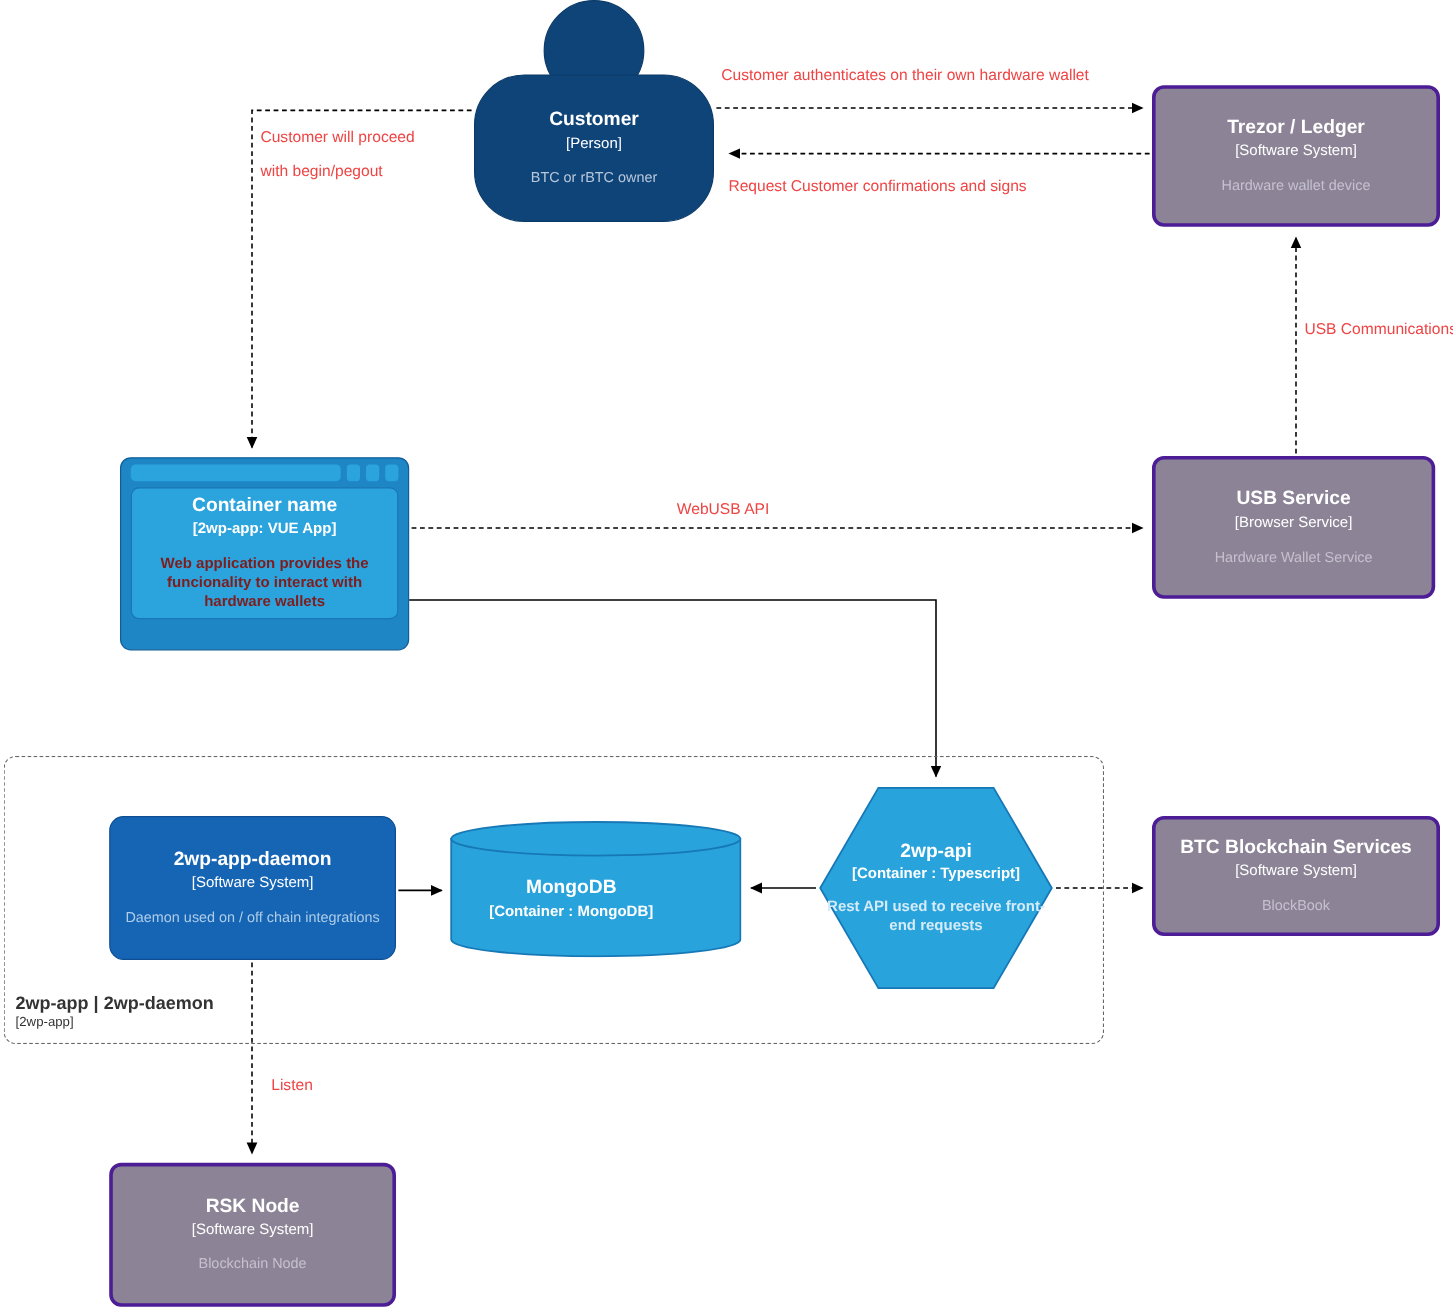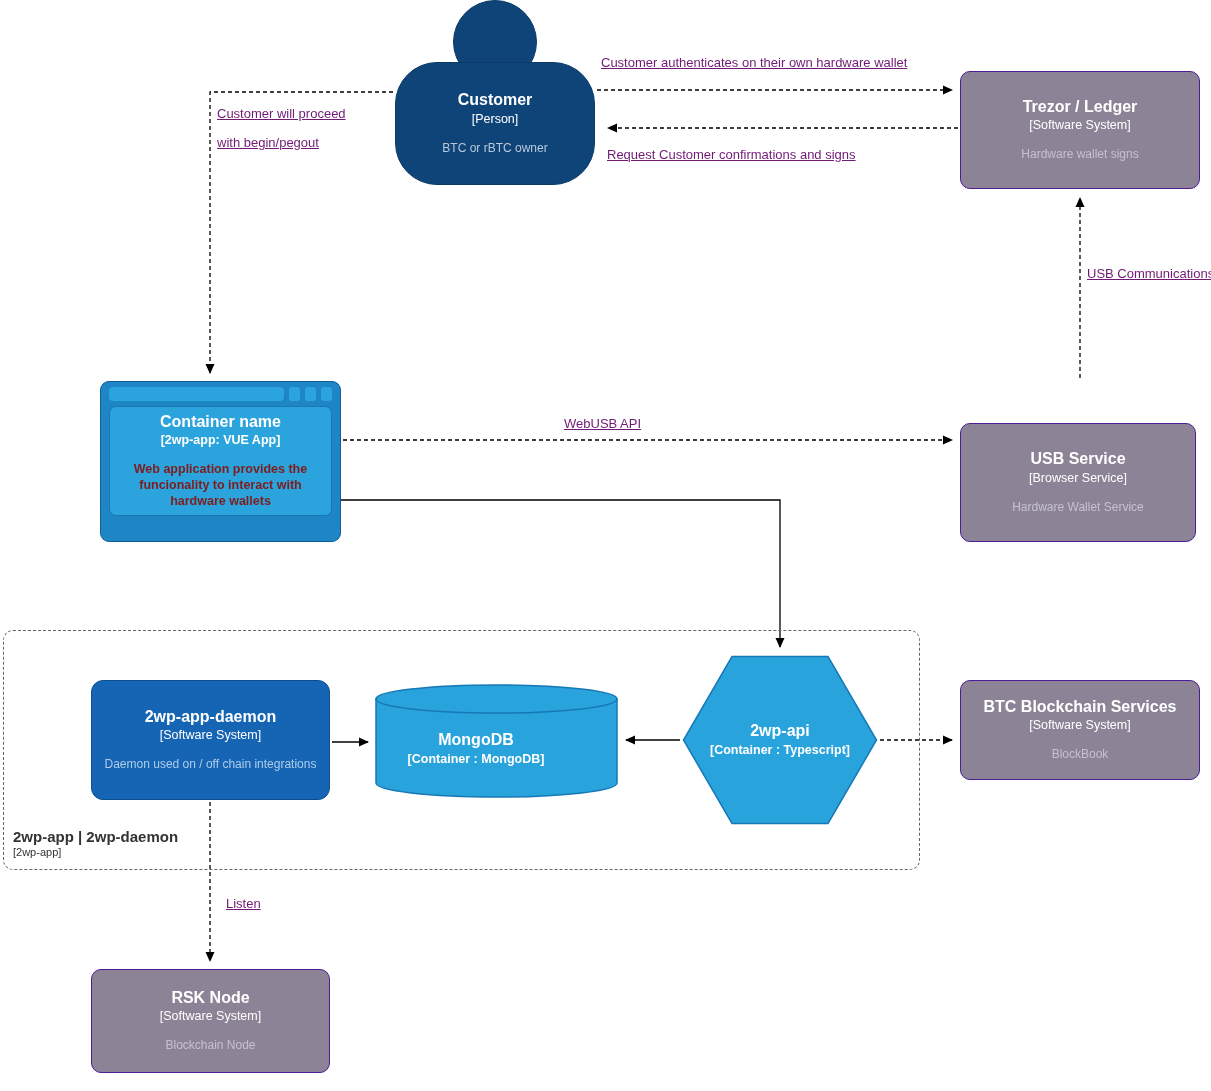--- a/index.html
+++ b/index.html
@@ -10,21 +10,21 @@
   #edges{position:absolute;left:0;top:0;pointer-events:none;}
 
   
   .node{position:absolute;box-sizing:border-box;display:flex;flex-direction:column;
         align-items:center;justify-content:center;text-align:center;color:#fff;}
   .node-title{font-size:16px;font-weight:bold;line-height:1.15;}
   .node-subtitle{font-size:12.5px;margin-top:2px;line-height:1.2;}
   .node-desc{font-size:12px;margin-top:14px;line-height:1.25;padding:0 10px;}
 
   
-  .sys-gray{background:#8c8496;border:1px solid #4c1d95;border-radius:10px;}
+  .sys-gray{background:#8c8496;border:3px solid #4c1d95;border-radius:10px;}
   .sys-gray .node-desc{color:#c6c1ce;}
 
   
   #customer-head{position:absolute;left:453px;top:0;width:82px;height:82px;border-radius:50%;
         background:#0f4479;border:1px solid #0b3james;} 
   #customer-body{left:395px;top:62px;width:200px;height:123px;background:#0f4479;
         border:1px solid #0b3a68;border-radius:42px;}
   #customer-body .node-desc{color:#b9c8da;}
 
   
@@ -52,33 +52,33 @@
   #mongo{left:375px;top:684px;width:202px;height:114px;}
   #mongo .shape-overlay{padding-top:16px;box-sizing:border-box;}
   #mongo .node-subtitle,#mongo .node-title{font-weight:bold;}
   #mongo .node-desc{color:#e2f1fa;font-weight:bold;font-size:12.5px;margin-top:12px;}
   #api{left:682px;top:655px;width:196px;height:170px;}
   #api .node-subtitle{font-weight:bold;}
   #api .node-desc{color:#d5ebf8;font-weight:bold;font-size:12.5px;margin-top:12px;padding:0 6px;}
 
   
   #trezor{left:960px;top:71px;width:240px;height:118px;}
-  #usb-service{left:960px;top:380px;width:236px;height:119px;margin-top:43px;}
+  #usb-service{left:960px;top:380px;width:236px;height:119px;}
   #btc{left:960px;top:680px;width:240px;height:100px;}
-  #rsk{left:91px;top:969px;width:239px;height:104px;}
+  #rsk{left:91px;top:969px;width:239px;height:120px;}
 
   
   #boundary{position:absolute;left:3px;top:630px;width:917px;height:240px;box-sizing:border-box;
         border:1.6px dashed #666;border-radius:10px;}
   .boundary-label{position:absolute;left:9px;top:197px;color:#333;text-align:left;}
   .boundary-title{font-size:15px;font-weight:bold;text-align:center;}
   .boundary-sub{font-size:11px;margin-top:1px;}
 
   
-  .edge-label{position:absolute;font-size:13px;color:#701a75;white-space:nowrap;text-decoration:underline;}
+  .edge-label{position:absolute;font-size:13px;color:#ef4444;white-space:nowrap;}
 </style>
 </head>
 <body>
 
 <div id="canvas">
 
   <svg id="edges" width="1211" height="1091">
     <defs>
       <marker id="arr" markerWidth="11" markerHeight="11" refX="9" refY="5" orient="auto" markerUnits="userSpaceOnUse">
         <path d="M0,0.5 L10,5 L0,9.5 z" fill="#000"></path>
@@ -106,21 +106,21 @@
   <div id="customer-head" style="background:#0f4479;border:1px solid #0b3a68;"></div>
   <div id="customer-body" class="node">
     <div class="node-title">Customer</div>
     <div class="node-subtitle">[Person]</div>
     <div class="node-desc">BTC or rBTC owner</div>
   </div>
 
   <div id="trezor" class="node sys-gray">
     <div class="node-title">Trezor / Ledger</div>
     <div class="node-subtitle">[Software System]</div>
-    <div class="node-desc">Hardware wallet signs</div>
+    <div class="node-desc">Hardware wallet device</div>
   </div>
 
   <div id="webapp">
     <div class="browser-top">
       <div class="browser-addr"></div>
       <div class="browser-btn"></div>
       <div class="browser-btn"></div>
       <div class="browser-btn"></div>
     </div>
     <div class="browser-panel">
@@ -153,20 +153,21 @@
     </div>
   </div>
 
   <div id="api" class="shape-node">
     <svg width="196" height="170">
       <polygon points="50,1.5 146,1.5 194.5,85 146,168.5 50,168.5 1.5,85" fill="#29a3dc" stroke="#1778b6" stroke-width="1.5"></polygon>
     </svg>
     <div class="shape-overlay">
       <div class="node-title">2wp-api</div>
       <div class="node-subtitle">[Container : Typescript]</div>
+      <div class="node-desc">Rest API used to receive front-end requests</div>
     </div>
   </div>
 
   <div id="btc" class="node sys-gray">
     <div class="node-title">BTC Blockchain Services</div>
     <div class="node-subtitle">[Software System]</div>
     <div class="node-desc">BlockBook</div>
   </div>
 
   <div id="rsk" class="node sys-gray">

